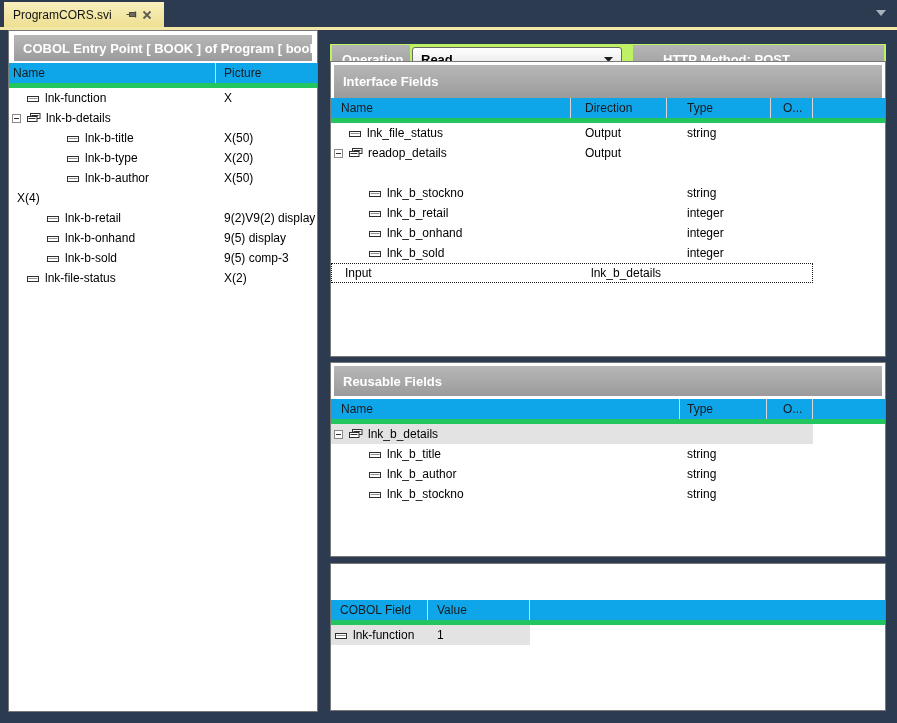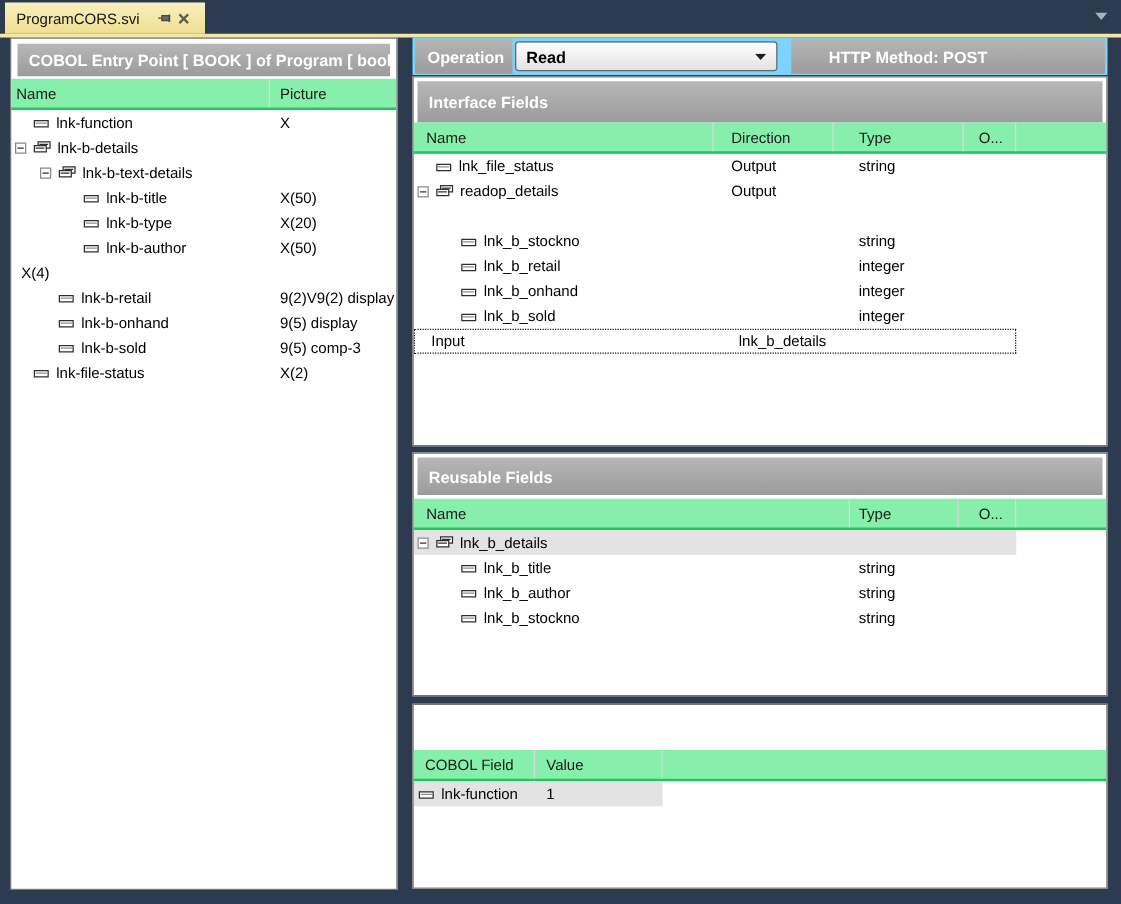--- a/index.html
+++ b/index.html
@@ -25,33 +25,33 @@
   #sec-co{top:563px;height:148px}
 
   .graybar{background:linear-gradient(#b7b7b7,#9b9b9b);color:#fff;font-weight:bold;
            font-size:13px;display:flex;align-items:center;padding-left:9px;
            white-space:nowrap;overflow:hidden}
   #leftp .graybar{position:absolute;top:4px;left:5px;right:5px;height:26px}
   .rsec .graybar{position:absolute;top:3px;left:3px;right:3px;height:30px}
   #sec-if .graybar{height:33px}
 
   
-  #opbar{position:absolute;left:330px;top:30px;width:556px;height:30px;background:#7dd3fc}
+  #opbar{position:absolute;left:330px;top:44px;width:556px;height:30px;background:#bef264}
   .opchip{position:absolute;top:1px;height:28px;background:linear-gradient(#b5b5b5,#9c9c9c);
           color:#fff;font-weight:bold;font-size:13px;display:flex;align-items:center}
   #chip-op{left:2px;width:78px;padding-left:10px}
   #chip-http{left:303px;width:251px;padding-left:30px}
   .combo{position:absolute;left:82px;top:3px;width:210px;height:24px;
          background:linear-gradient(#ffffff,#e2e2e2);border:1px solid #686868;border-radius:3px;
          display:flex;align-items:center;padding:0 8px;font-size:13px;font-weight:bold;color:#000}
   .combo-arrow{margin-left:auto;display:flex}
 
   
-  .thead{position:absolute;left:0;right:0;height:25px;display:grid;background:#86efac;
-         border-bottom:2px solid #22c55e;font-size:12px;color:#1a1a1a;align-items:stretch}
+  .thead{position:absolute;left:0;right:0;height:25px;display:grid;background:#0ea5e9;
+         border-bottom:5px solid #22c55e;font-size:12px;color:#1a1a1a;align-items:stretch}
   #leftp .thead{top:32px}
   .rsec .thead{top:36px}
   .tbody{position:absolute;left:0;right:0;bottom:1px;overflow:hidden}
   #leftp .tbody{top:57px}
   .rsec .tbody{top:61px}
 
   .g-left{grid-template-columns:207px 1fr}
   .g-if{grid-template-columns:240px 96px 104px 42px 1fr}
   .g-ru{grid-template-columns:349px 87px 46px 1fr}
   .g-co{grid-template-columns:97px 102px 1fr}
@@ -145,36 +145,20 @@
                 <rect x="1.5" y="4.5" width="9.5" height="5" fill="#ffffff" stroke="#2e2e2e"></rect>
                 <line x1="2.5" y1="6.5" x2="9.5" y2="6.5" stroke="#2e2e2e"></line>
               </svg>
             </span>
             <span>lnk-b-details</span>
           </div>
           <div class="cell c-picture"></div>
         </div>
         <div class="trow g-left">
           <div class="cell name-cell">
-            <span class="ind" style="width: 23px;"></span>
-            <span class="exp"></span>
-            <span class="ticon">
-              <svg width="16" height="12" viewBox="0 0 16 12">
-                <rect x="4.5" y="1.5" width="9.5" height="5" fill="#ffffff" stroke="#2e2e2e"></rect>
-                <line x1="5.5" y1="3.5" x2="12.5" y2="3.5" stroke="#2e2e2e"></line>
-                <rect x="1.5" y="4.5" width="9.5" height="5" fill="#ffffff" stroke="#2e2e2e"></rect>
-                <line x1="2.5" y1="6.5" x2="9.5" y2="6.5" stroke="#2e2e2e"></line>
-              </svg>
-            </span>
-            <span>lnk-b-text-details</span>
-          </div>
-          <div class="cell c-picture"></div>
-        </div>
-        <div class="trow g-left">
-          <div class="cell name-cell">
             <span class="ind" style="width: 57px;"></span>
             <span class="ticon">
               <svg width="15" height="12" viewBox="0 0 15 12">
                 <rect x="1.5" y="4.5" width="11" height="5" fill="#ffffff" stroke="#2e2e2e"></rect>
                 <line x1="2.5" y1="6.5" x2="11.5" y2="6.5" stroke="#8f8f8f"></line>
               </svg>
             </span>
             <span>lnk-b-title</span>
           </div>
           <div class="cell c-picture">X(50)</div>

